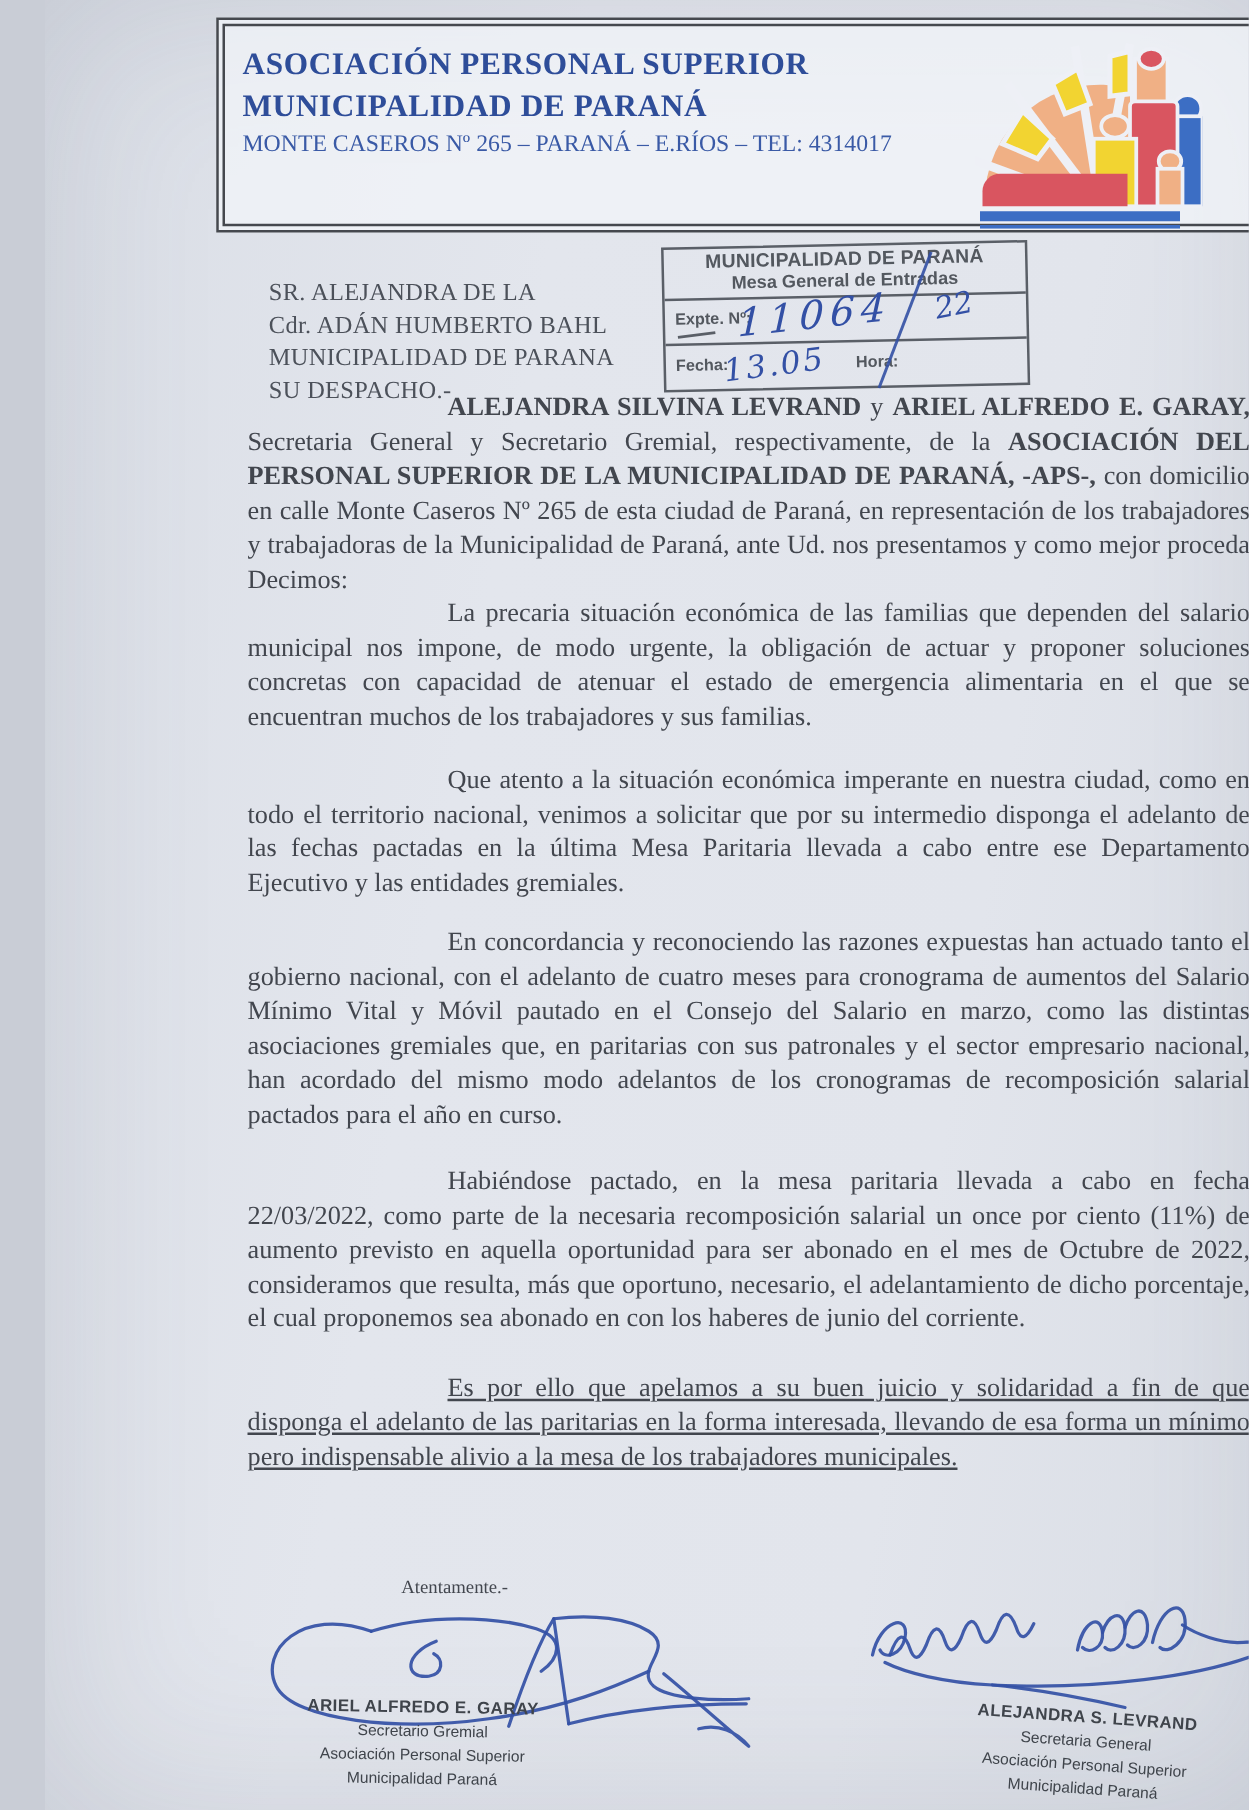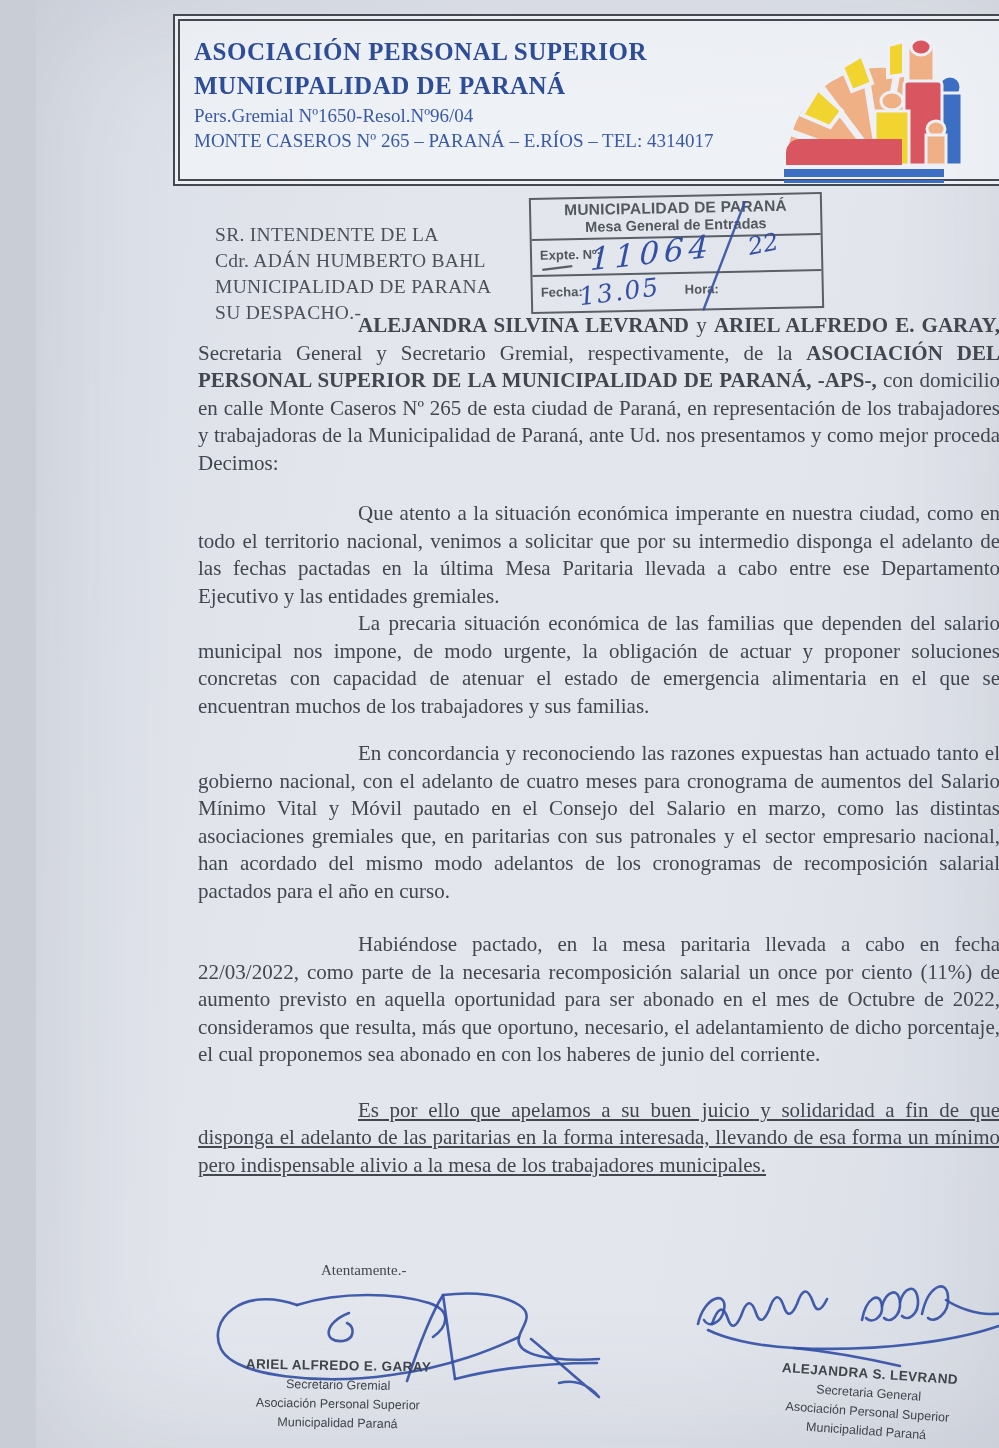--- a/index.html
+++ b/index.html
@@ -66,21 +66,20 @@
 </style>
 </head>
 <body>
 
 <div class="page">
 
   <div class="letterhead">
     <div class="lh-text">
       <div class="lh-title" style="color: rgb(46, 77, 153);">ASOCIACIÓN PERSONAL SUPERIOR</div>
       <div class="lh-title" style="color: rgb(46, 77, 153);">MUNICIPALIDAD DE PARANÁ</div>
-      <div class="lh-sub">Pers.Gremial Nº1650-Resol.Nº96/04</div>
       <div class="lh-sub">MONTE CASEROS Nº 265 – PARANÁ – E.RÍOS – TEL: 4314017</div>
     </div>
     <svg class="logo" width="182" height="152" viewBox="0 0 182 152">
 
       <path d="M 8,132 A 92,92 0 0 1 124,40 L 124,132 Z" fill="#f0b085"></path>
       <g stroke="#eef0f6" stroke-width="7" fill="none">
         <line x1="100" y1="134" x2="-4" y2="96"></line>
         <line x1="100" y1="134" x2="26" y2="36"></line>
         <line x1="100" y1="134" x2="80" y2="6"></line>
         <line x1="100" y1="134" x2="124" y2="4"></line>
@@ -119,30 +118,30 @@
       <span class="hw hw-fecha">13.05</span>
       <span class="stamp-label lbl-hora">Hora:</span>
     </div>
     <svg class="stamp-ink" width="293" height="116" viewBox="0 0 293 116">
       <line x1="170" y1="114" x2="214" y2="6" stroke="#3350a5" stroke-width="2.4" opacity="0.9"></line>
       <line x1="10" y1="70" x2="40" y2="67" stroke="#5a5f67" stroke-width="2.2"></line>
     </svg>
   </div>
 
   <div class="recipient">
-    <div>SR. INTENDENTE DE LA</div>
+    <div>SR. ALEJANDRA DE LA</div>
     <div>Cdr. ADÁN HUMBERTO BAHL</div>
     <div>MUNICIPALIDAD DE PARANA</div>
     <div class="underline">SU DESPACHO.-</div>
   </div>
 
   <div class="letter-body">
       <p class="para" style="margin-top: 0px;"><span class="b">ALEJANDRA SILVINA LEVRAND</span><span> y </span><span class="b">ARIEL ALFREDO E. GARAY,</span><span> Secretaria General y Secretario Gremial, respectivamente, de la </span><span class="b">ASOCIACIÓN DEL PERSONAL SUPERIOR DE LA MUNICIPALIDAD DE PARANÁ, -APS-,</span><span> con domicilio en calle Monte Caseros Nº 265 de esta ciudad de Paraná, en representación de los trabajadores y trabajadoras de la Municipalidad de Paraná, ante Ud. nos presentamos y como mejor proceda Decimos:</span></p>
+      <p class="para" style="margin-top: 0px;"><span>La precaria situación económica de las familias que dependen del salario municipal nos impone, de modo urgente, la obligación de actuar y proponer soluciones concretas con capacidad de atenuar el estado de emergencia alimentaria en el que se encuentran muchos de los trabajadores y sus familias.</span></p>
       <p class="para" style="margin-top: 23px;"><span>Que atento a la situación económica imperante en nuestra ciudad, como en todo el territorio nacional, venimos a solicitar que por su intermedio disponga el adelanto de las fechas pactadas en la última Mesa Paritaria llevada a cabo entre ese Departamento Ejecutivo y las entidades gremiales.</span></p>
-      <p class="para" style="margin-top: 0px;"><span>La precaria situación económica de las familias que dependen del salario municipal nos impone, de modo urgente, la obligación de actuar y proponer soluciones concretas con capacidad de atenuar el estado de emergencia alimentaria en el que se encuentran muchos de los trabajadores y sus familias.</span></p>
       <p class="para" style="margin-top: 20px;"><span>En concordancia y reconociendo las razones expuestas han actuado tanto el gobierno nacional, con el adelanto de cuatro meses para cronograma de aumentos del Salario Mínimo Vital y Móvil pautado en el Consejo del Salario en marzo, como las distintas asociaciones gremiales que, en paritarias con sus patronales y el sector empresario nacional, han acordado del mismo modo adelantos de los cronogramas de recomposición salarial pactados para el año en curso.</span></p>
       <p class="para" style="margin-top: 26px;"><span>Habiéndose pactado, en la mesa paritaria llevada a cabo en fecha 22/03/2022, como parte de la necesaria recomposición salarial un once por ciento (11%) de aumento previsto en aquella oportunidad para ser abonado en el mes de Octubre de 2022, consideramos que resulta, más que oportuno, necesario, el adelantamiento de dicho porcentaje, el cual proponemos sea abonado en con los haberes de junio del corriente.</span></p>
       <p class="para" style="margin-top: 28px; text-decoration: underline;"><span>Es por ello que apelamos a su buen juicio y solidaridad a fin de que disponga el adelanto de las paritarias en la forma interesada, llevando de esa forma un mínimo pero indispensable alivio a la mesa de los trabajadores municipales.</span></p>
     </div>
 
   <div class="closing">Atentamente.-</div>
 
   <svg class="sig-svg sig-left-svg" width="410" height="125" viewBox="0 0 410 125">
     <path d="M 96,22 C 40,2 6,38 20,66 C 34,94 120,102 190,92 C 250,84 292,66 318,54"></path>
     <path d="M 96,22 C 140,8 196,10 228,20 C 252,28 246,44 232,54"></path>

